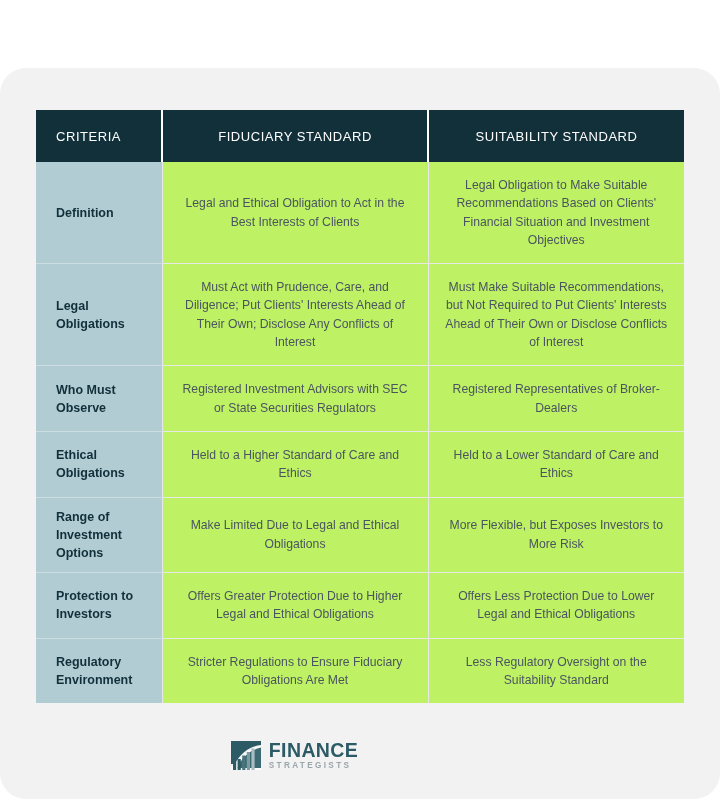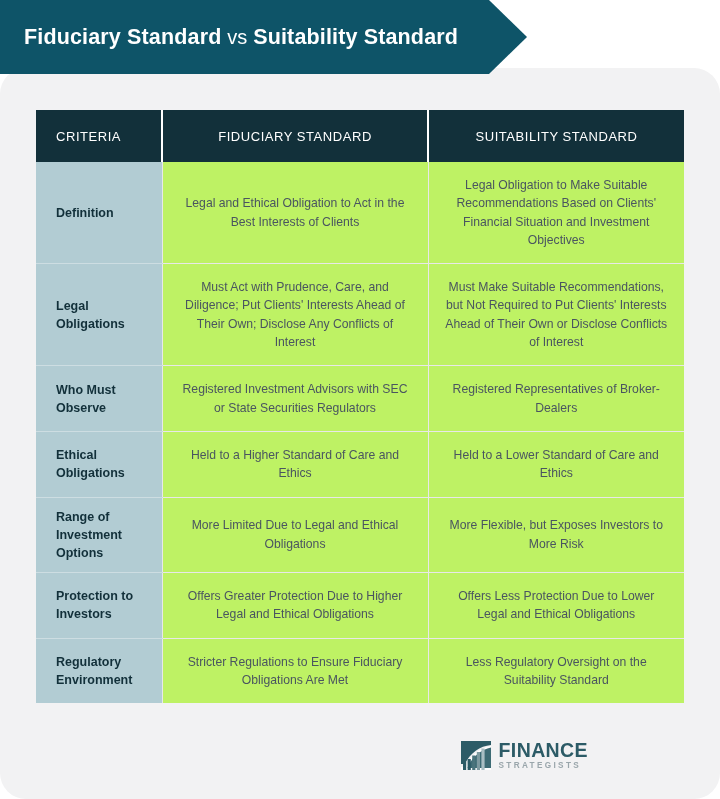--- a/index.html
+++ b/index.html
@@ -123,21 +123,21 @@
   }
 
   
   .footer-logo {
     position: absolute;
     left: 0;
     top: 740px;
     width: 588px;
     display: flex;
     align-items: center;
-    justify-content: flex-end;
+    justify-content: center;
     gap: 7px;
   }
   .logo-mark {
     width: 32px;
     height: 31px;
     flex: 0 0 auto;
   }
   .logo-words {
     display: flex;
     flex-direction: column;
@@ -157,25 +157,20 @@
     margin-top: 2px;
   }
 </style>
 </head>
 <body>
 
 <div id="infographic">
 
   <div class="page-card"></div>
 
-  <div class="title-banner">
-    <div class="title-text">
-      <span>Fiduciary Standard</span><span class="vs"> vs </span><span>Suitability Standard</span>
-    </div>
-  </div>
 
   <div class="table-wrap">
     <table class="cmp">
       <colgroup>
         <col class="c-criteria">
         <col class="c-fid">
         <col class="c-sui">
       </colgroup>
       <thead>
         <tr>
@@ -200,21 +195,21 @@
           <td class="body-cell">Registered Investment Advisors with SEC or State Securities Regulators</td>
           <td class="body-cell">Registered Representatives of Broker-Dealers</td>
         </tr>
         <tr>
           <td class="criteria">Ethical Obligations</td>
           <td class="body-cell">Held to a Higher Standard of Care and Ethics</td>
           <td class="body-cell">Held to a Lower Standard of Care and Ethics</td>
         </tr>
         <tr>
           <td class="criteria">Range of Investment Options</td>
-          <td class="body-cell">More Limited Due to Legal and Ethical Obligations</td>
+          <td class="body-cell">Make Limited Due to Legal and Ethical Obligations</td>
           <td class="body-cell">More Flexible, but Exposes Investors to More Risk</td>
         </tr>
         <tr>
           <td class="criteria">Protection to Investors</td>
           <td class="body-cell">Offers Greater Protection Due to Higher Legal and Ethical Obligations</td>
           <td class="body-cell">Offers Less Protection Due to Lower Legal and Ethical Obligations</td>
         </tr>
         <tr>
           <td class="criteria">Regulatory Environment</td>
           <td class="body-cell">Stricter Regulations to Ensure Fiduciary Obligations Are Met</td>

